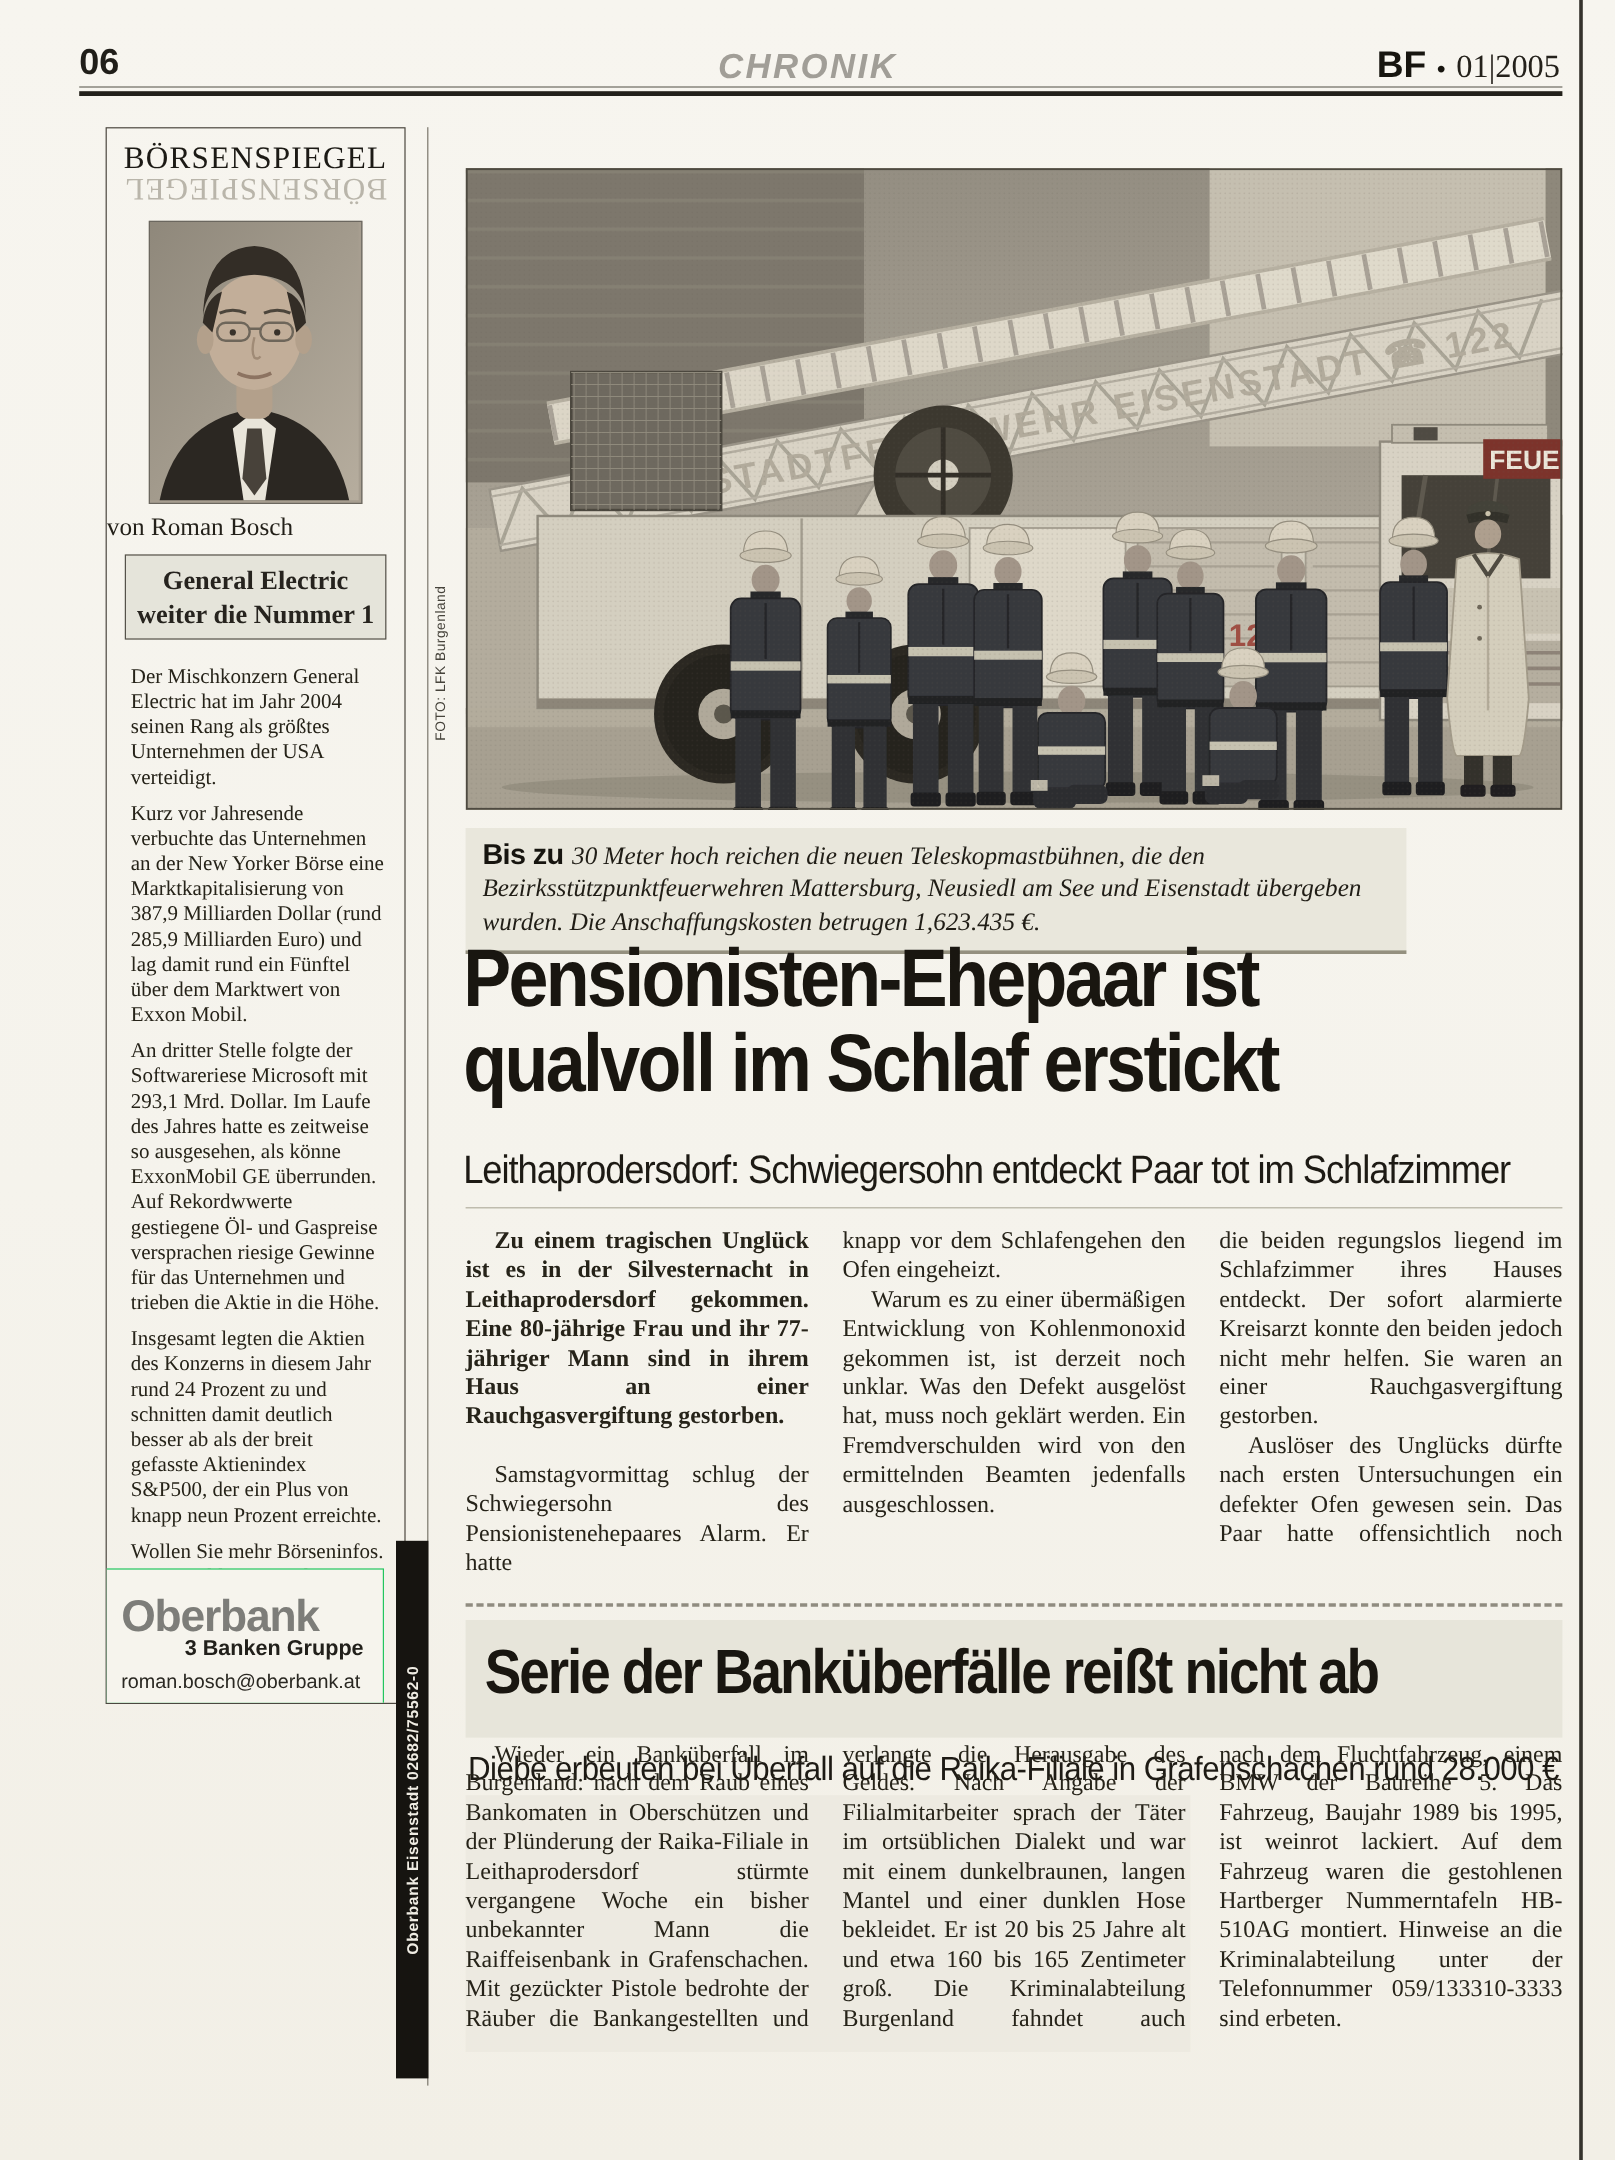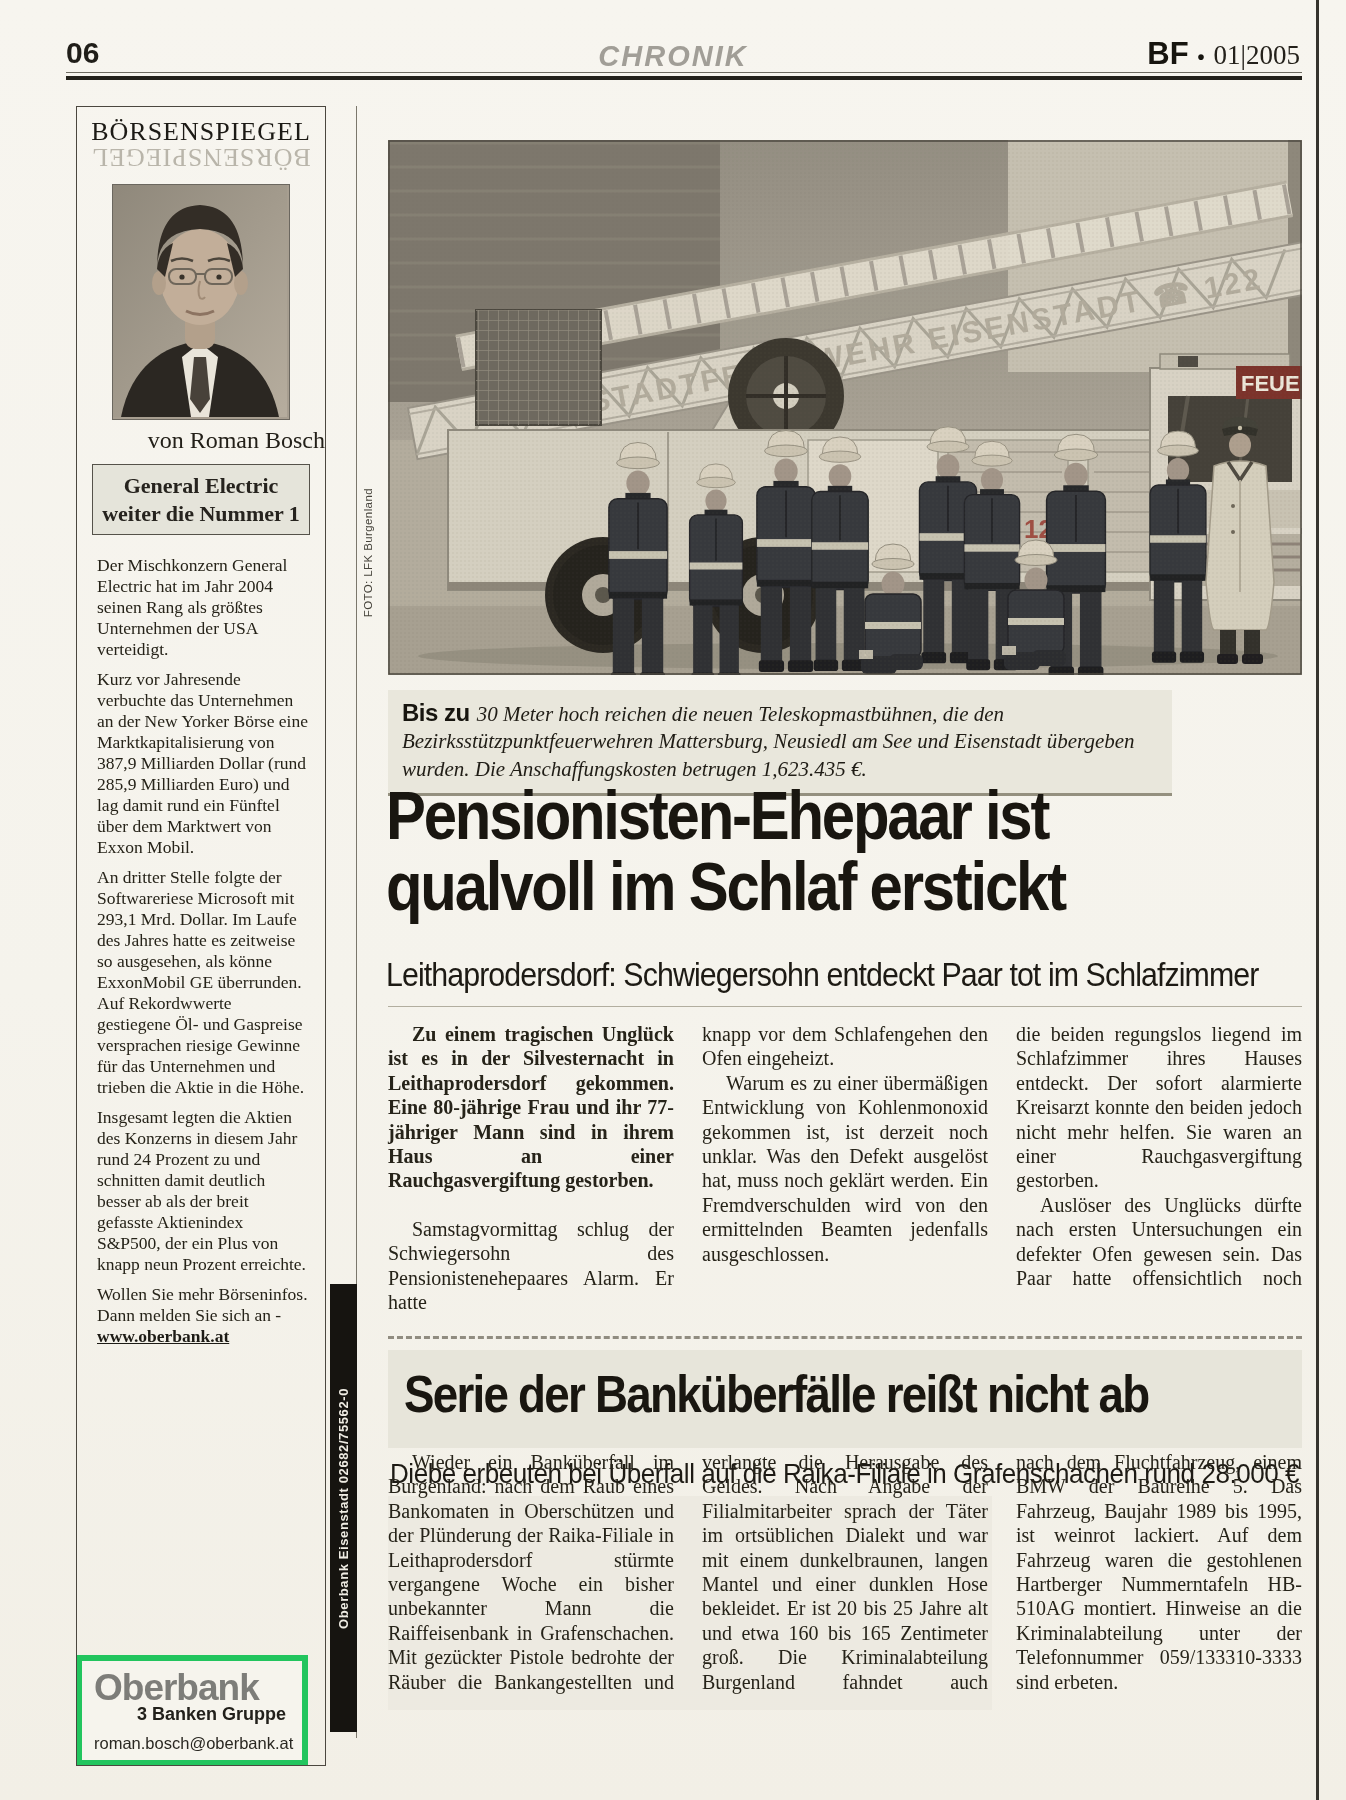--- a/index.html
+++ b/index.html
@@ -16,34 +16,34 @@
     font:bold italic 29px "Liberation Sans",sans-serif;color:#a19e97;letter-spacing:2px;}
   .brand-group{right:46px;top:36px;display:flex;align-items:baseline;gap:9px;}
   .brand{font:bold 31px "Liberation Sans",sans-serif;color:#17150f;}
   .brand-sep{font:bold 20px "Liberation Sans",sans-serif;color:#17150f;}
   .issue{font:27px "Liberation Serif",serif;color:#24211b;}
   .rule-thin{left:66px;top:72px;width:1236px;height:1px;background:#6d6a60;}
   .rule-thick{left:66px;top:76px;width:1236px;height:4px;background:#23211b;}
   .scan-edge{left:1316px;top:0;width:3px;height:1800px;background:#35332d;}
 
   
-  .sidebar{left:76px;top:106px;width:250px;height:1660px;border:1px solid #4b473f;
+  .sidebar{left:88px;top:106px;width:250px;height:1314px;border:1px solid #4b473f;
     box-sizing:border-box;overflow:hidden;}
   .bs-title{margin-top:10px;text-align:center;font-size:26px;letter-spacing:1px;color:#1c1a15;white-space:nowrap;}
   .bs-mirror{margin-top:-5px;text-align:center;font-size:26px;letter-spacing:1px;color:#b9b5aa;
     transform:rotate(180deg);white-space:nowrap;}
   .portrait-wrap{width:176px;height:234px;margin:12px auto 0;border:1px solid #6b675f;background:#a79e90;}
-  .byline{text-align:right;font-size:24px;margin-top:7px;color:#232019;}
+  .byline{text-align:left;font-size:21px;margin-top:7px;color:#232019;}
   .infobox{width:218px;margin:10px auto 0;background:#e5e4da;border:1px solid #55524a;
     text-align:center;font-weight:bold;font-size:22px;line-height:1.25;padding:7px 2px;box-sizing:border-box;}
   .sb-text{margin:20px 16px 0 20px;font-size:17.5px;line-height:1.2;color:#262319;}
   .sb-text p{margin:0 0 9px 0;}
   .cta-link{font-weight:bold;text-decoration:underline;color:#1d1b15;}
-  .logo-box{position:absolute;left:-1px;bottom:-1px;width:232px;border:6px solid #22c55e;
-    background:#f6f4ed;padding:8px 12px 7px;box-sizing:border-box;}
+  .logo-box{position:absolute;left:-1px;bottom:-1px;width:232px;border:1px solid #22c55e;
+    background:#f6f4ed;padding:20px 12px 7px;box-sizing:border-box;}
   .logo-name{font:bold 37px "Liberation Sans",sans-serif;color:#7d7d79;letter-spacing:-1px;line-height:1;}
   .logo-tag{font:bold 18px "Liberation Sans",sans-serif;color:#22201b;text-align:right;margin:-2px 4px 0 0;}
   .logo-mail{font:16.5px "Liberation Sans",sans-serif;color:#2a2822;margin-top:9px;}
   .col-rule{left:356px;top:106px;width:1px;height:1632px;background:#7b776c;}
   .vbar{left:330px;top:1284px;width:27px;height:448px;background:#161410;
     display:flex;align-items:center;justify-content:center;}
   .vbar span{writing-mode:vertical-rl;transform:rotate(180deg);
     font:bold 13px "Liberation Sans",sans-serif;color:#efece3;letter-spacing:.6px;white-space:nowrap;}
   .photo-credit{left:362px;top:488px;height:186px;width:15px;}
   .photo-credit span{writing-mode:vertical-rl;transform:rotate(180deg);

